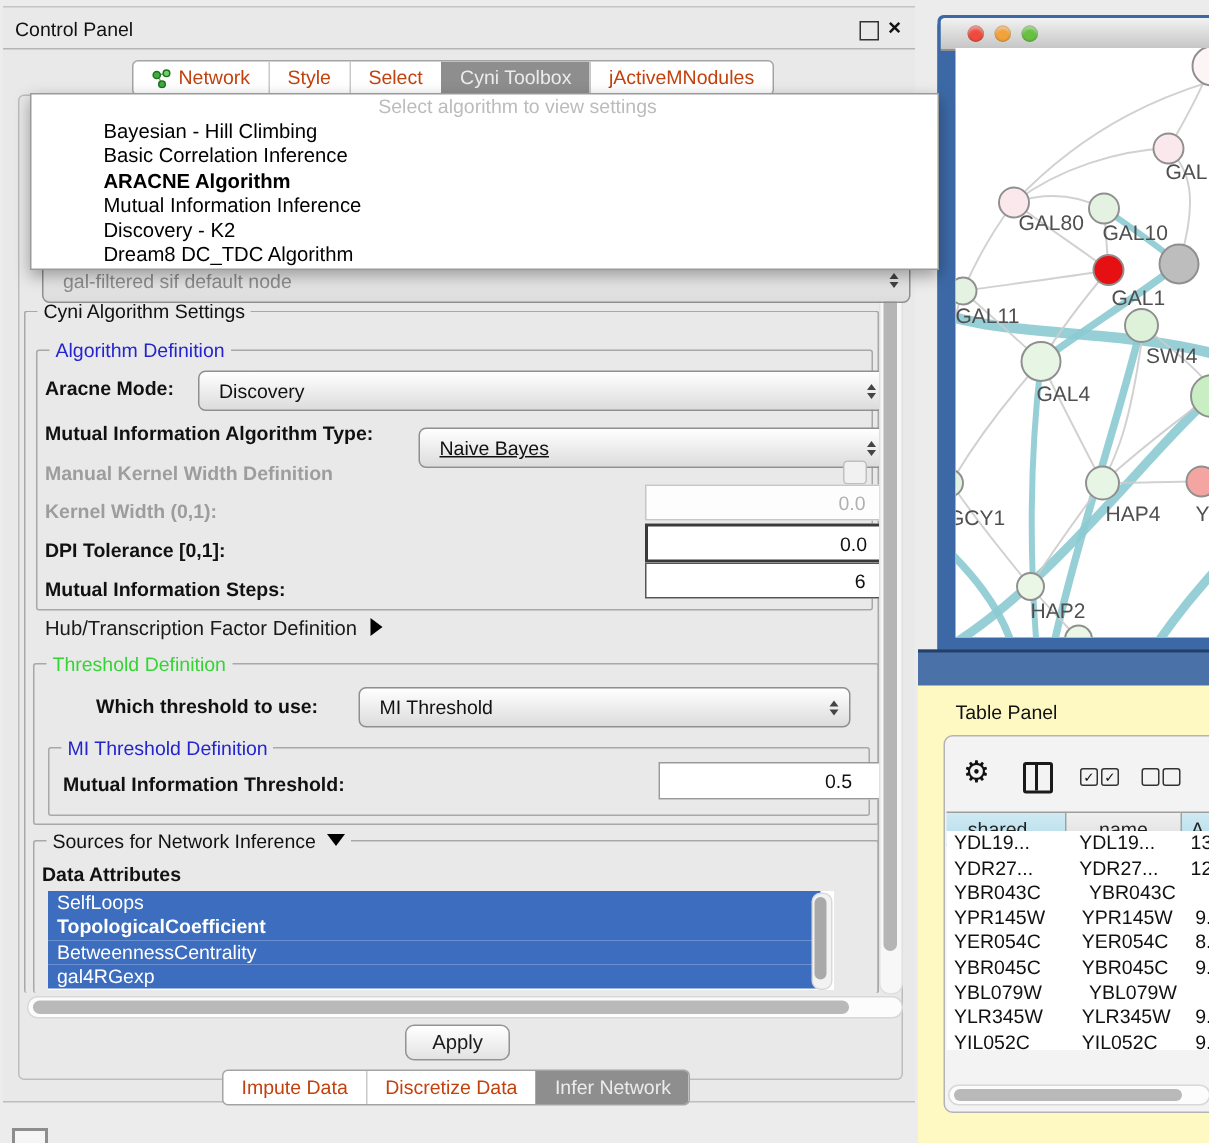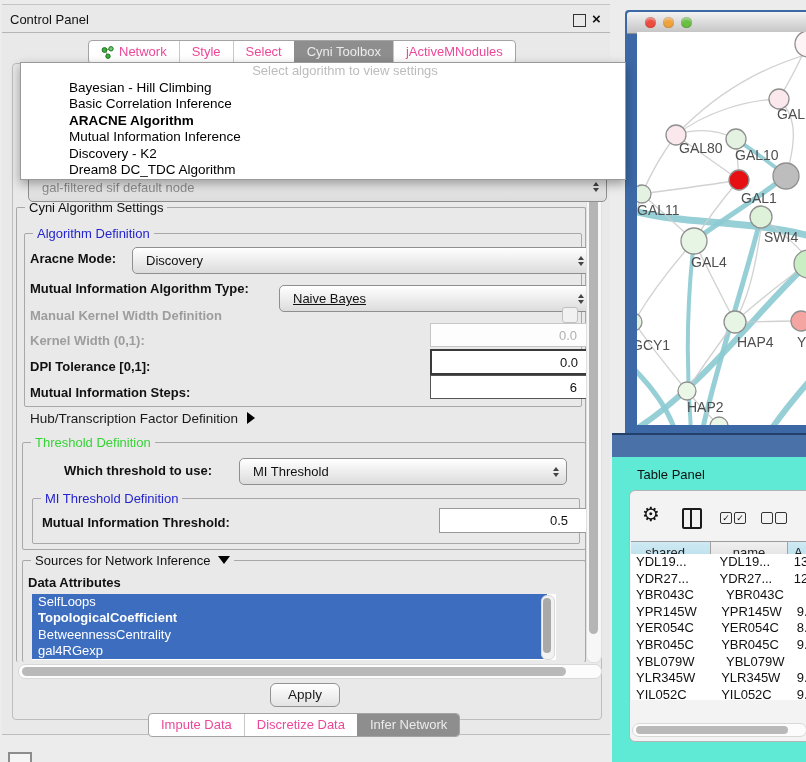--- a/index.html
+++ b/index.html
@@ -10,21 +10,21 @@
   #cpanel{position:absolute;left:2px;top:4px;width:608px;height:729px;background:#e9e9e9;
           border-top:1px solid #c4c4c4;border-bottom:1px solid #bdbdbd;}
   #cp-titlebar{position:absolute;left:0;top:0;width:100%;height:27px;border-bottom:1px solid #b5b5b5;}
   #cp-title{position:absolute;left:8px;top:7px;font-size:13px;color:#111;}
   .winbtn{position:absolute;top:9px;width:11px;height:11px;}
   #floatbtn{right:24px;border:1.5px solid #333;background:transparent;}
   #closebtn{right:7px;top:5px;font-size:15px;font-weight:bold;color:#111;line-height:18px;}
   
   .tabstrip{position:absolute;display:flex;background:#fff;border:1px solid #a4a4a4;border-radius:4px;overflow:hidden;height:22px;line-height:22px;}
   #maintabs{left:86px;top:35px;}
-  .tabseg{padding:0 12px;border-left:1px solid #c9c9c9;white-space:nowrap;color:#ec4899;display:flex;align-items:center;gap:5px;}
+  .tabseg{padding:0 12px;border-left:1px solid #c9c9c9;white-space:nowrap;color:#c2410c;display:flex;align-items:center;gap:5px;}
   .tabseg:first-child{border-left:none;}
   .tabseg.sel{background:#8e8e8e;color:#ececec;border-left-color:#8e8e8e;}
   
   #cp-card{position:absolute;left:10px;top:58px;width:588px;height:655px;background:#e9e9e9;
            border:1px solid #bdbdbd;border-radius:4px;}
   
   .combo{position:absolute;background:linear-gradient(#ffffff,#dcdcdc);border:1px solid #8f8f8f;
          border-radius:5px;display:flex;align-items:center;padding-left:13px;font-size:13px;color:#111;}
   .stepper{position:absolute;right:7px;top:50%;transform:translateY(-50%);display:flex;flex-direction:column;gap:2px;}
   .tri-up{width:0;height:0;border-left:3.5px solid transparent;border-right:3.5px solid transparent;border-bottom:4.5px solid #444;}
@@ -76,21 +76,21 @@
   #mini-icon{position:absolute;left:8px;top:752px;width:20px;height:14px;border:2px solid #8d8d8d;background:#f5f5f5;}
   
   #netwin{position:absolute;left:625px;top:10px;width:181px;height:423px;background:#3c69a6;
           border-radius:4px 0 0 0;box-shadow:0 3px 0 #22406a;}
   #netwin-titlebar{position:absolute;left:2px;top:2px;right:0;height:21px;
                    background:linear-gradient(#f2f2f2,#c4c4c4);border-bottom:1px solid #8f8f8f;border-radius:3px 0 0 0;}
   .light{position:absolute;top:5px;width:11px;height:11px;border-radius:50%;box-shadow:inset 0 0 2px rgba(0,0,0,.4), inset 0 2px 2px rgba(255,255,255,.55);}
   #net-canvas{position:absolute;left:12px;top:22px;width:169px;height:393px;background:#fff;overflow:hidden;}
   #desktop-strip{position:absolute;left:612px;top:433px;width:194px;height:24px;background:#4a72a8;border-top:2px solid #23406a;}
   
-  #tpanel{position:absolute;left:612px;top:457px;width:194px;height:305px;background:#5eead4;}
+  #tpanel{position:absolute;left:612px;top:457px;width:194px;height:305px;background:#fef9c3;}
   #tpanel-title{position:absolute;left:25px;top:10px;font-size:13px;color:#111;}
   #tcard{position:absolute;left:17px;top:33px;width:177px;height:250px;background:#f3f3f3;
          border:1px solid #b4b4b4;border-radius:6px 0 0 6px;}
   .ticon{position:absolute;top:17px;}
   #gear-ic{left:12px;top:13px;font-size:20px;line-height:20px;color:#111;font-family:"DejaVu Sans",sans-serif;}
   #colsplit-ic{left:52px;width:16px;height:17px;border:2px solid #1a1a1a;border-radius:2px;}
   #colsplit-ic::after{content:"";position:absolute;left:6px;top:0;width:2px;height:17px;background:#1a1a1a;}
   .ckbx{position:absolute;top:21px;width:10px;height:10px;border:1.5px solid #333;border-radius:2px;
         font-size:9px;line-height:10px;text-align:center;color:#111;}
   .thead{position:absolute;top:50px;height:21px;border-top:1px solid #9e9e9e;border-bottom:1px solid #9e9e9e;

